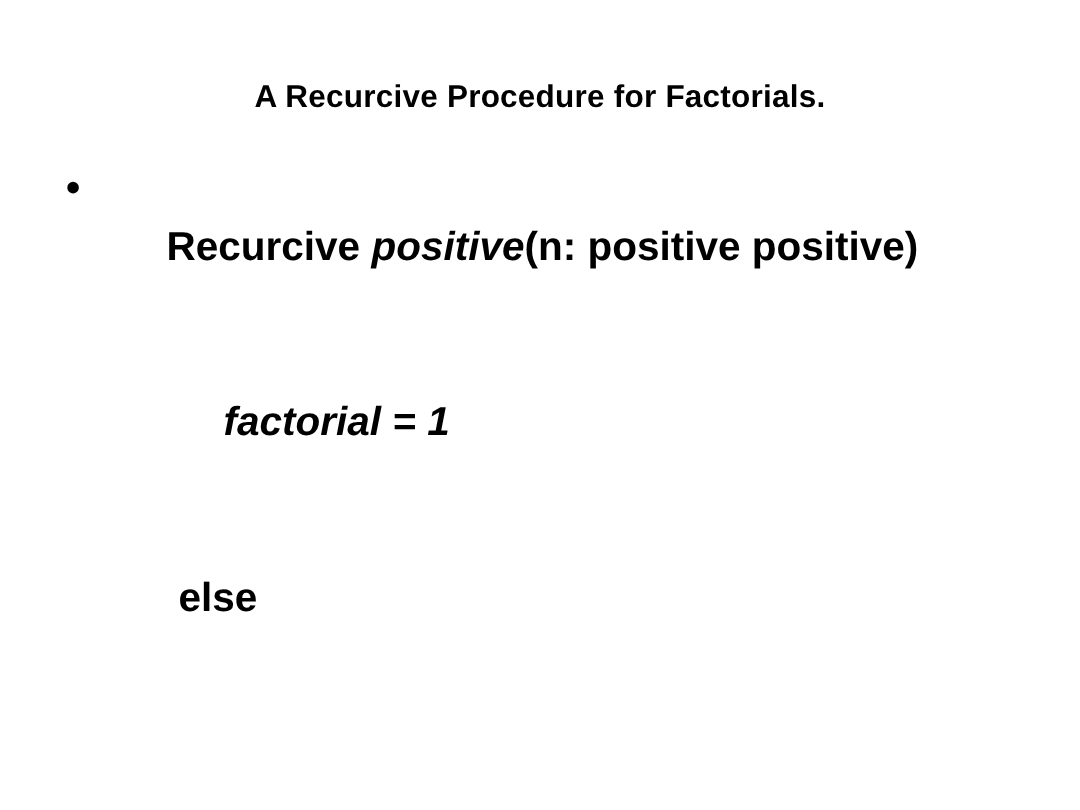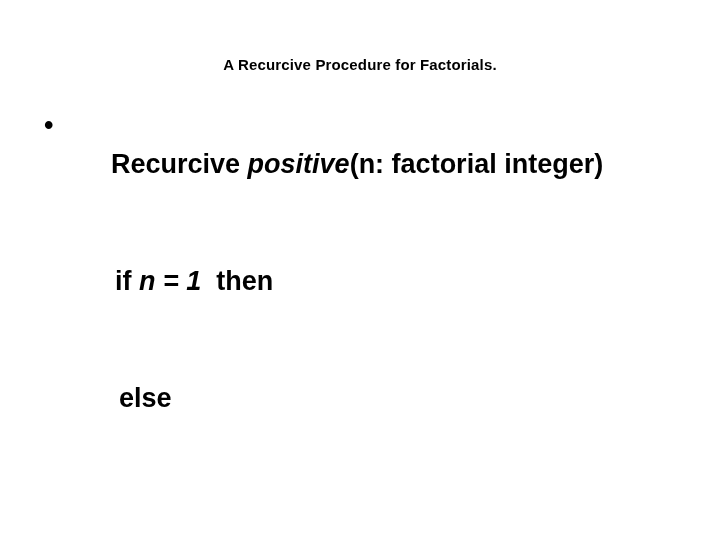--- a/index.html
+++ b/index.html
@@ -23,21 +23,21 @@
   }
 
   
   #slide-title {
     position: absolute;
     left: 0;
     top: 56px;
     width: 720px;
     text-align: center;
     font-family: "Liberation Sans", sans-serif;
-    font-size: 15px;
+    font-size: 21px;
     font-weight: bold;
     line-height: 18px;
     letter-spacing: 0.15px;
     color: #000000;
     white-space: pre;
   }
 
   
   #body-block {
     position: absolute;
@@ -83,26 +83,26 @@
 </head>
 <body>
 
 <div id="slide">
 
   <div id="slide-title">A Recurcive Procedure for Factorials.</div>
 
   <div id="body-block">
 
     <div class="code-line" id="line-procedure">
-      <span id="bullet-marker">•</span><span class="up">Recurcive </span><span class="it">positive</span><span class="up">(n: factorial integer)</span>
+      <span id="bullet-marker">•</span><span class="up">Recurcive </span><span class="it">positive</span><span class="up">(n: positive positive)</span>
     </div>
 
-    <div class="code-line" id="line-if">
-      <span class="up">if </span><span class="it">n = 1</span><span class="up">  then</span>
+
+    <div class="code-line" id="line-assign">
+      <span class="it">factorial = 1</span>
     </div>
-
 
     <div class="code-line" id="line-else">
       <span class="up">else</span>
     </div>
 
   </div>
 </div>
 
 </body></html>

